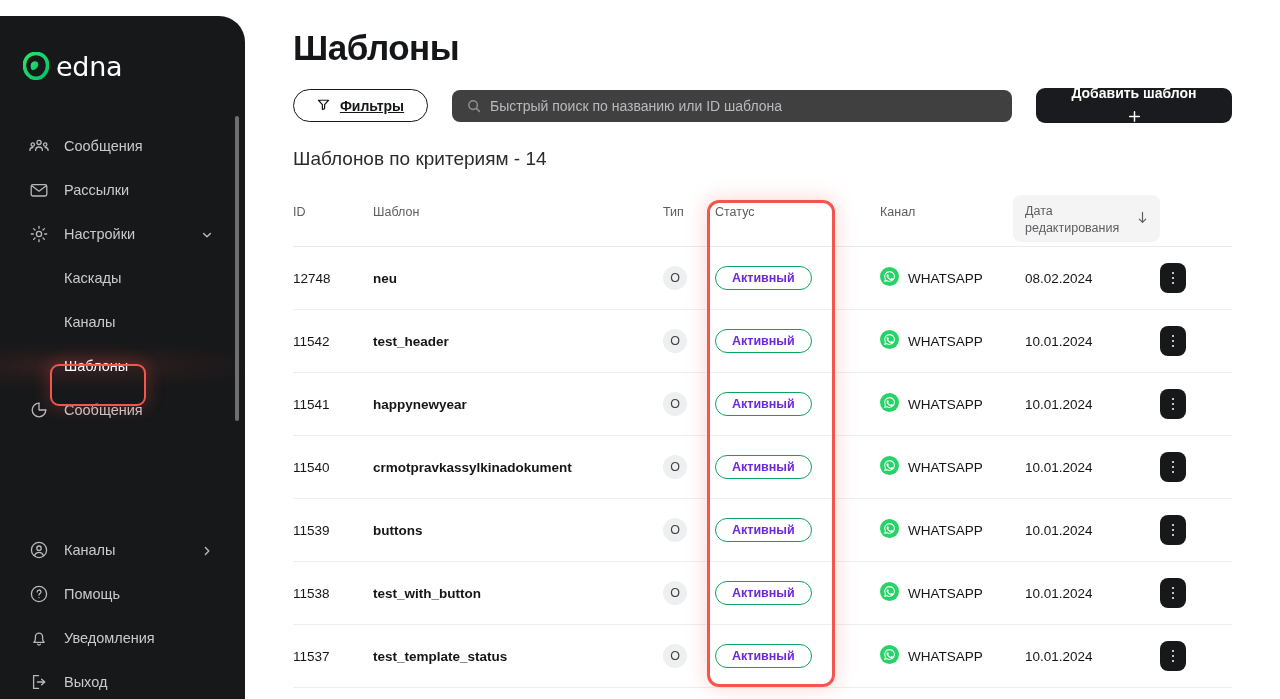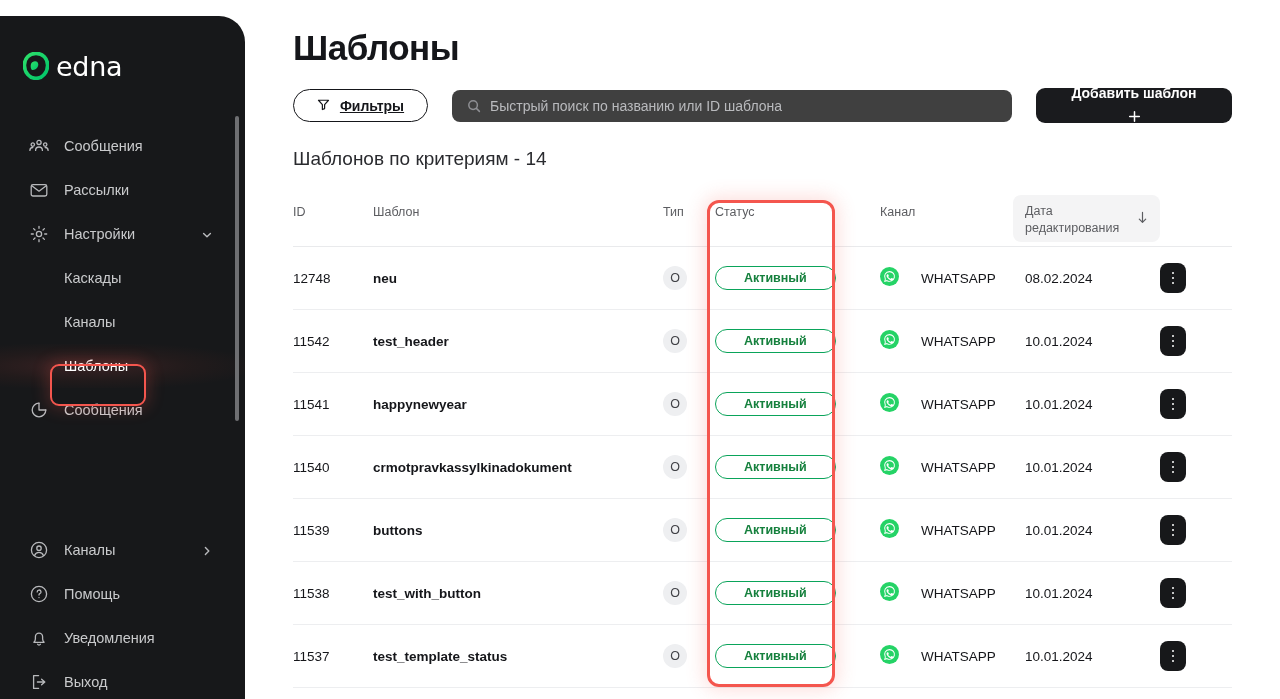--- a/index.html
+++ b/index.html
@@ -182,27 +182,27 @@
   .td-id { color: #15161a; }
   .td-name { font-weight: 700; }
   .type-badge {
     width: 24px; height: 24px; border-radius: 50%;
     background: #eeeff1; color: #404146;
     display: flex; align-items: center; justify-content: center;
     font-size: 12.5px;
   }
   .status-pill {
     display: inline-flex; align-items: center; justify-content: center;
-    height: 24px; padding: 0 28px;
+    height: 24px; padding: 0 16px;
     border: 1.5px solid #0aa45a; border-radius: 14px;
-    color: #15803d; font-size: 12.5px; font-weight: 700;
+    color: #6d28d9; font-size: 12.5px; font-weight: 700;
     background: #fff;
     cursor: pointer;
   }
-  .chan-cell { display: flex; align-items: center; gap: 22px; justify-content: space-between; }
+  .chan-cell { display: flex; align-items: center; gap: 9px; justify-content: space-between; }
   .wa-ico { width: 19px; height: 19px; flex: 0 0 19px; }
   .chan-name { font-size: 13.5px; color: #15161a; }
   .kebab {
     width: 26px; height: 30px; border-radius: 8px;
     background: #17181a;
     display: flex; align-items: center; justify-content: center;
     cursor: pointer;
   }
   .kebab .dots { display: flex; flex-direction: column; gap: 2.5px; }
   .kebab .dots i { width: 2.6px; height: 2.6px; border-radius: 50%; background:#fff; display:block; }

